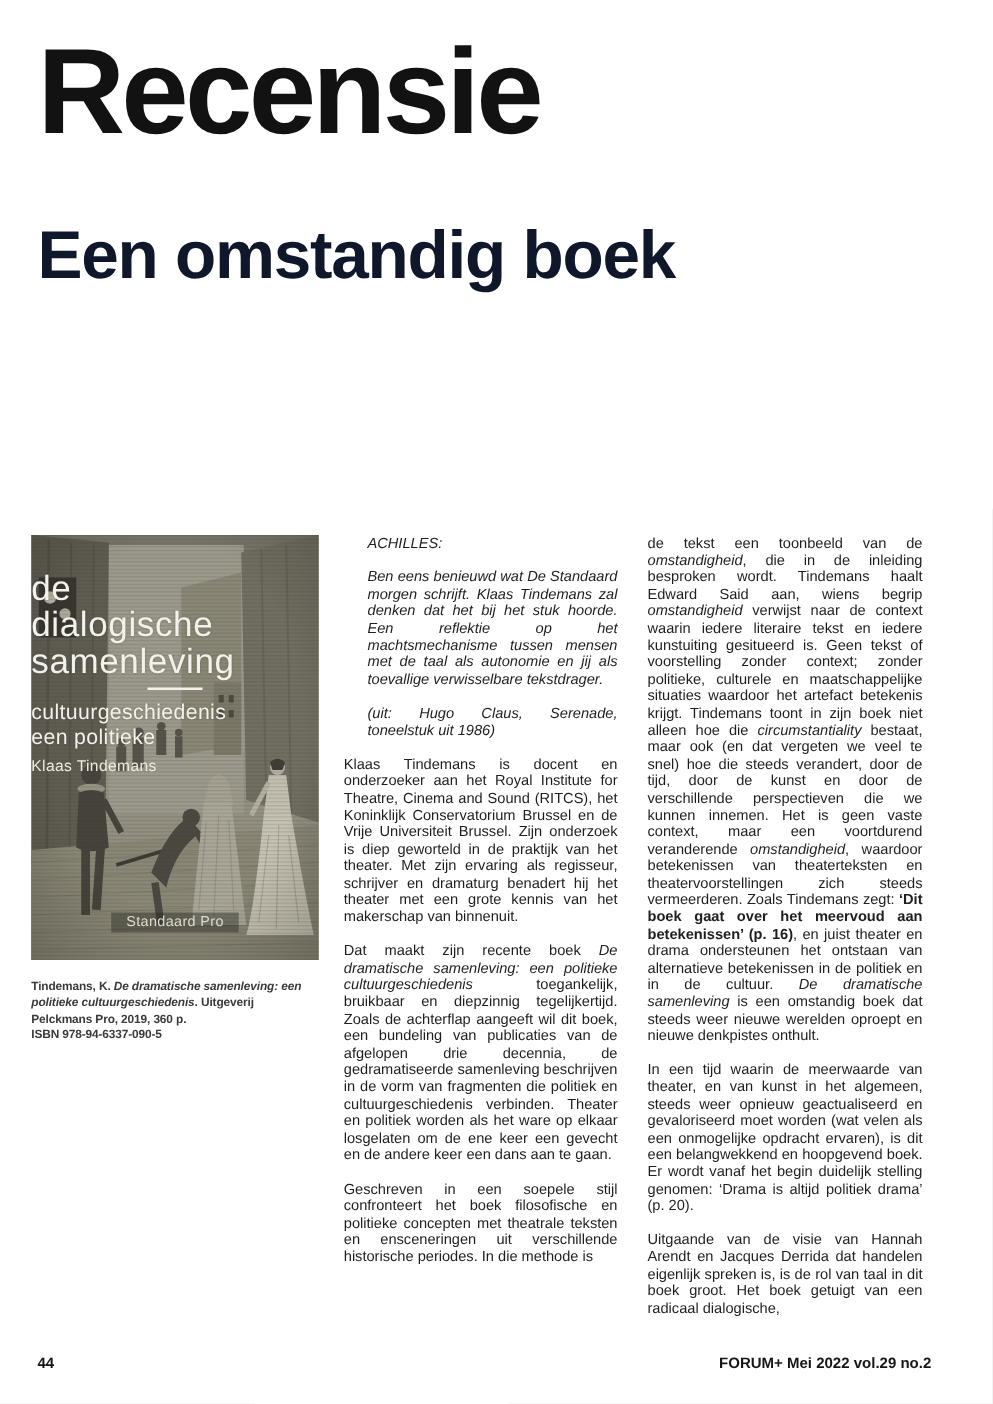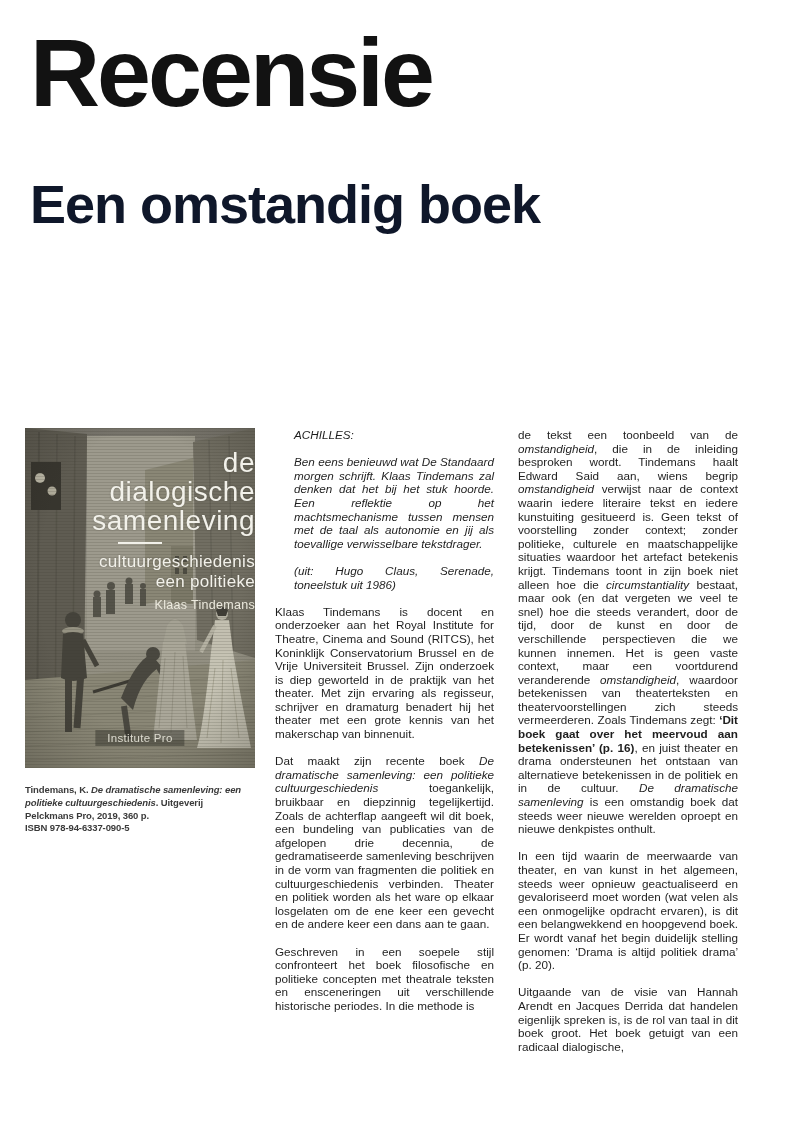--- a/index.html
+++ b/index.html
@@ -22,22 +22,22 @@
     font-size:54px;font-weight:700;letter-spacing:-1px;
     line-height:1.05;color:#0f172a;
   }
   .book{position:absolute;left:25px;top:428px;width:230px;margin:0;}
   .cover{
     position:relative;width:230px;height:340px;overflow:hidden;
     background:#8f8c80;
   }
   .cover svg{position:absolute;inset:0;display:block;}
   .cover-text{
-    position:absolute;top:20px;left:0;width:100%;
-    text-align:right;color:#f2f1ea;
+    position:absolute;top:28px;left:0;width:100%;
+    text-align:left;color:#f2f1ea;
   }
   .cover-title{font-size:28px;line-height:29px;font-weight:400;letter-spacing:.5px;
     text-shadow:0 0 2px rgba(60,58,48,.35);}
   .cover-rule{width:44px;height:2px;background:#f2f1ea;margin:7px auto 8px auto;}
   .cover-subtitle{font-size:17px;line-height:20px;letter-spacing:.3px;
     text-shadow:0 0 2px rgba(60,58,48,.35);}
   .cover-author{font-size:12.5px;margin-top:6px;letter-spacing:.3px;color:#eceade;}
   .cover-publisher{
     position:absolute;bottom:22px;left:50%;transform:translateX(-50%);
     font-size:11.5px;color:#dedcd0;background:rgba(45,44,38,.45);
@@ -165,21 +165,21 @@
             <div>dialogische</div>
             <div>samenleving</div>
           </div>
         <div class="cover-rule"></div>
         <div class="cover-subtitle">
             <div>cultuurgeschiedenis</div>
             <div>een politieke</div>
           </div>
         <div class="cover-author">Klaas Tindemans</div>
       </div>
-      <div class="cover-publisher">Institute Pro</div>
+      <div class="cover-publisher">Standaard Pro</div>
     </div>
     <figcaption class="caption">
         <p class="para caption-line"><span>Tindemans, K. </span><span style="font-style: italic;">De dramatische samenleving: een politieke cultuurgeschiedenis</span><span>. Uitgeverij Pelckmans Pro, 2019, 360 p.</span></p>
         <p class="para caption-line"><span>ISBN 978-94-6337-090-5</span></p>
       </figcaption>
   </figure>
 
   <div class="col col1">
       <p class="para epigraph"><span style="font-style: italic;">ACHILLES:</span></p>
       <p class="para epigraph"><span style="font-style: italic;">Ben eens benieuwd wat De Standaard morgen schrijft. Klaas Tindemans zal denken dat het bij het stuk hoorde. Een reflektie op het machtsmechanisme tussen mensen met de taal als autonomie en jij als toevallige verwisselbare tekstdrager.</span></p>
@@ -187,14 +187,18 @@
       <p class="para body"><span>Klaas Tindemans is docent en onderzoeker aan het Royal Institute for Theatre, Cinema and Sound (RITCS), het Koninklijk Conservatorium Brussel en de Vrije Universiteit Brussel. Zijn onderzoek is diep geworteld in de praktijk van het theater. Met zijn ervaring als regisseur, schrijver en dramaturg benadert hij het theater met een grote kennis van het makerschap van binnenuit.</span></p>
       <p class="para body"><span>Dat maakt zijn recente boek </span><span style="font-style: italic;">De dramatische samenleving: een politieke cultuurgeschiedenis</span><span> toegankelijk, bruikbaar en diepzinnig tegelijkertijd. Zoals de achterflap aangeeft wil dit boek, een bundeling van publicaties van de afgelopen drie decennia, de gedramatiseerde samenleving beschrijven in de vorm van fragmenten die politiek en cultuurgeschiedenis verbinden. Theater en politiek worden als het ware op elkaar losgelaten om de ene keer een gevecht en de andere keer een dans aan te gaan.</span></p>
       <p class="para body"><span>Geschreven in een soepele stijl confronteert het boek filosofische en politieke concepten met theatrale teksten en ensceneringen uit verschillende historische periodes. In die methode is</span></p>
     </div>
   <div class="col col2">
       <p class="para body"><span>de tekst een toonbeeld van de </span><span style="font-style: italic;">omstandigheid</span><span>, die in de inleiding besproken wordt. Tindemans haalt Edward Said aan, wiens begrip </span><span style="font-style: italic;">omstandigheid</span><span> verwijst naar de context waarin iedere literaire tekst en iedere kunstuiting gesitueerd is. Geen tekst of voorstelling zonder context; zonder politieke, culturele en maatschappelijke situaties waardoor het artefact betekenis krijgt. Tindemans toont in zijn boek niet alleen hoe die </span><span style="font-style: italic;">circumstantiality</span><span> bestaat, maar ook (en dat vergeten we veel te snel) hoe die steeds verandert, door de tijd, door de kunst en door de verschillende perspectieven die we kunnen innemen. Het is geen vaste context, maar een voortdurend veranderende </span><span style="font-style: italic;">omstandigheid</span><span>, waardoor betekenissen van theaterteksten en theatervoorstellingen zich steeds vermeerderen. Zoals Tindemans zegt: </span><span style="font-weight: 700;">‘Dit boek gaat over het meervoud aan betekenissen’ (p. 16)</span><span>, en juist theater en drama ondersteunen het ontstaan van alternatieve betekenissen in de politiek en in de cultuur. </span><span style="font-style: italic;">De dramatische samenleving</span><span> is een omstandig boek dat steeds weer nieuwe werelden oproept en nieuwe denkpistes onthult.</span></p>
       <p class="para body"><span>In een tijd waarin de meerwaarde van theater, en van kunst in het algemeen, steeds weer opnieuw geactualiseerd en gevaloriseerd moet worden (wat velen als een onmogelijke opdracht ervaren), is dit een belangwekkend en hoopgevend boek. Er wordt vanaf het begin duidelijk stelling genomen: ‘Drama is altijd politiek drama’ (p. 20).</span></p>
       <p class="para body"><span>Uitgaande van de visie van Hannah Arendt en Jacques Derrida dat handelen eigenlijk spreken is, is de rol van taal in dit boek groot. Het boek getuigt van een radicaal dialogische,</span></p>
     </div>
 
+  <div class="footer">
+    <span class="pagenum">44</span>
+    <span class="issue">FORUM+ Mei 2022 vol.29 no.2</span>
+  </div>
 
 </div>
 
 </body></html>

